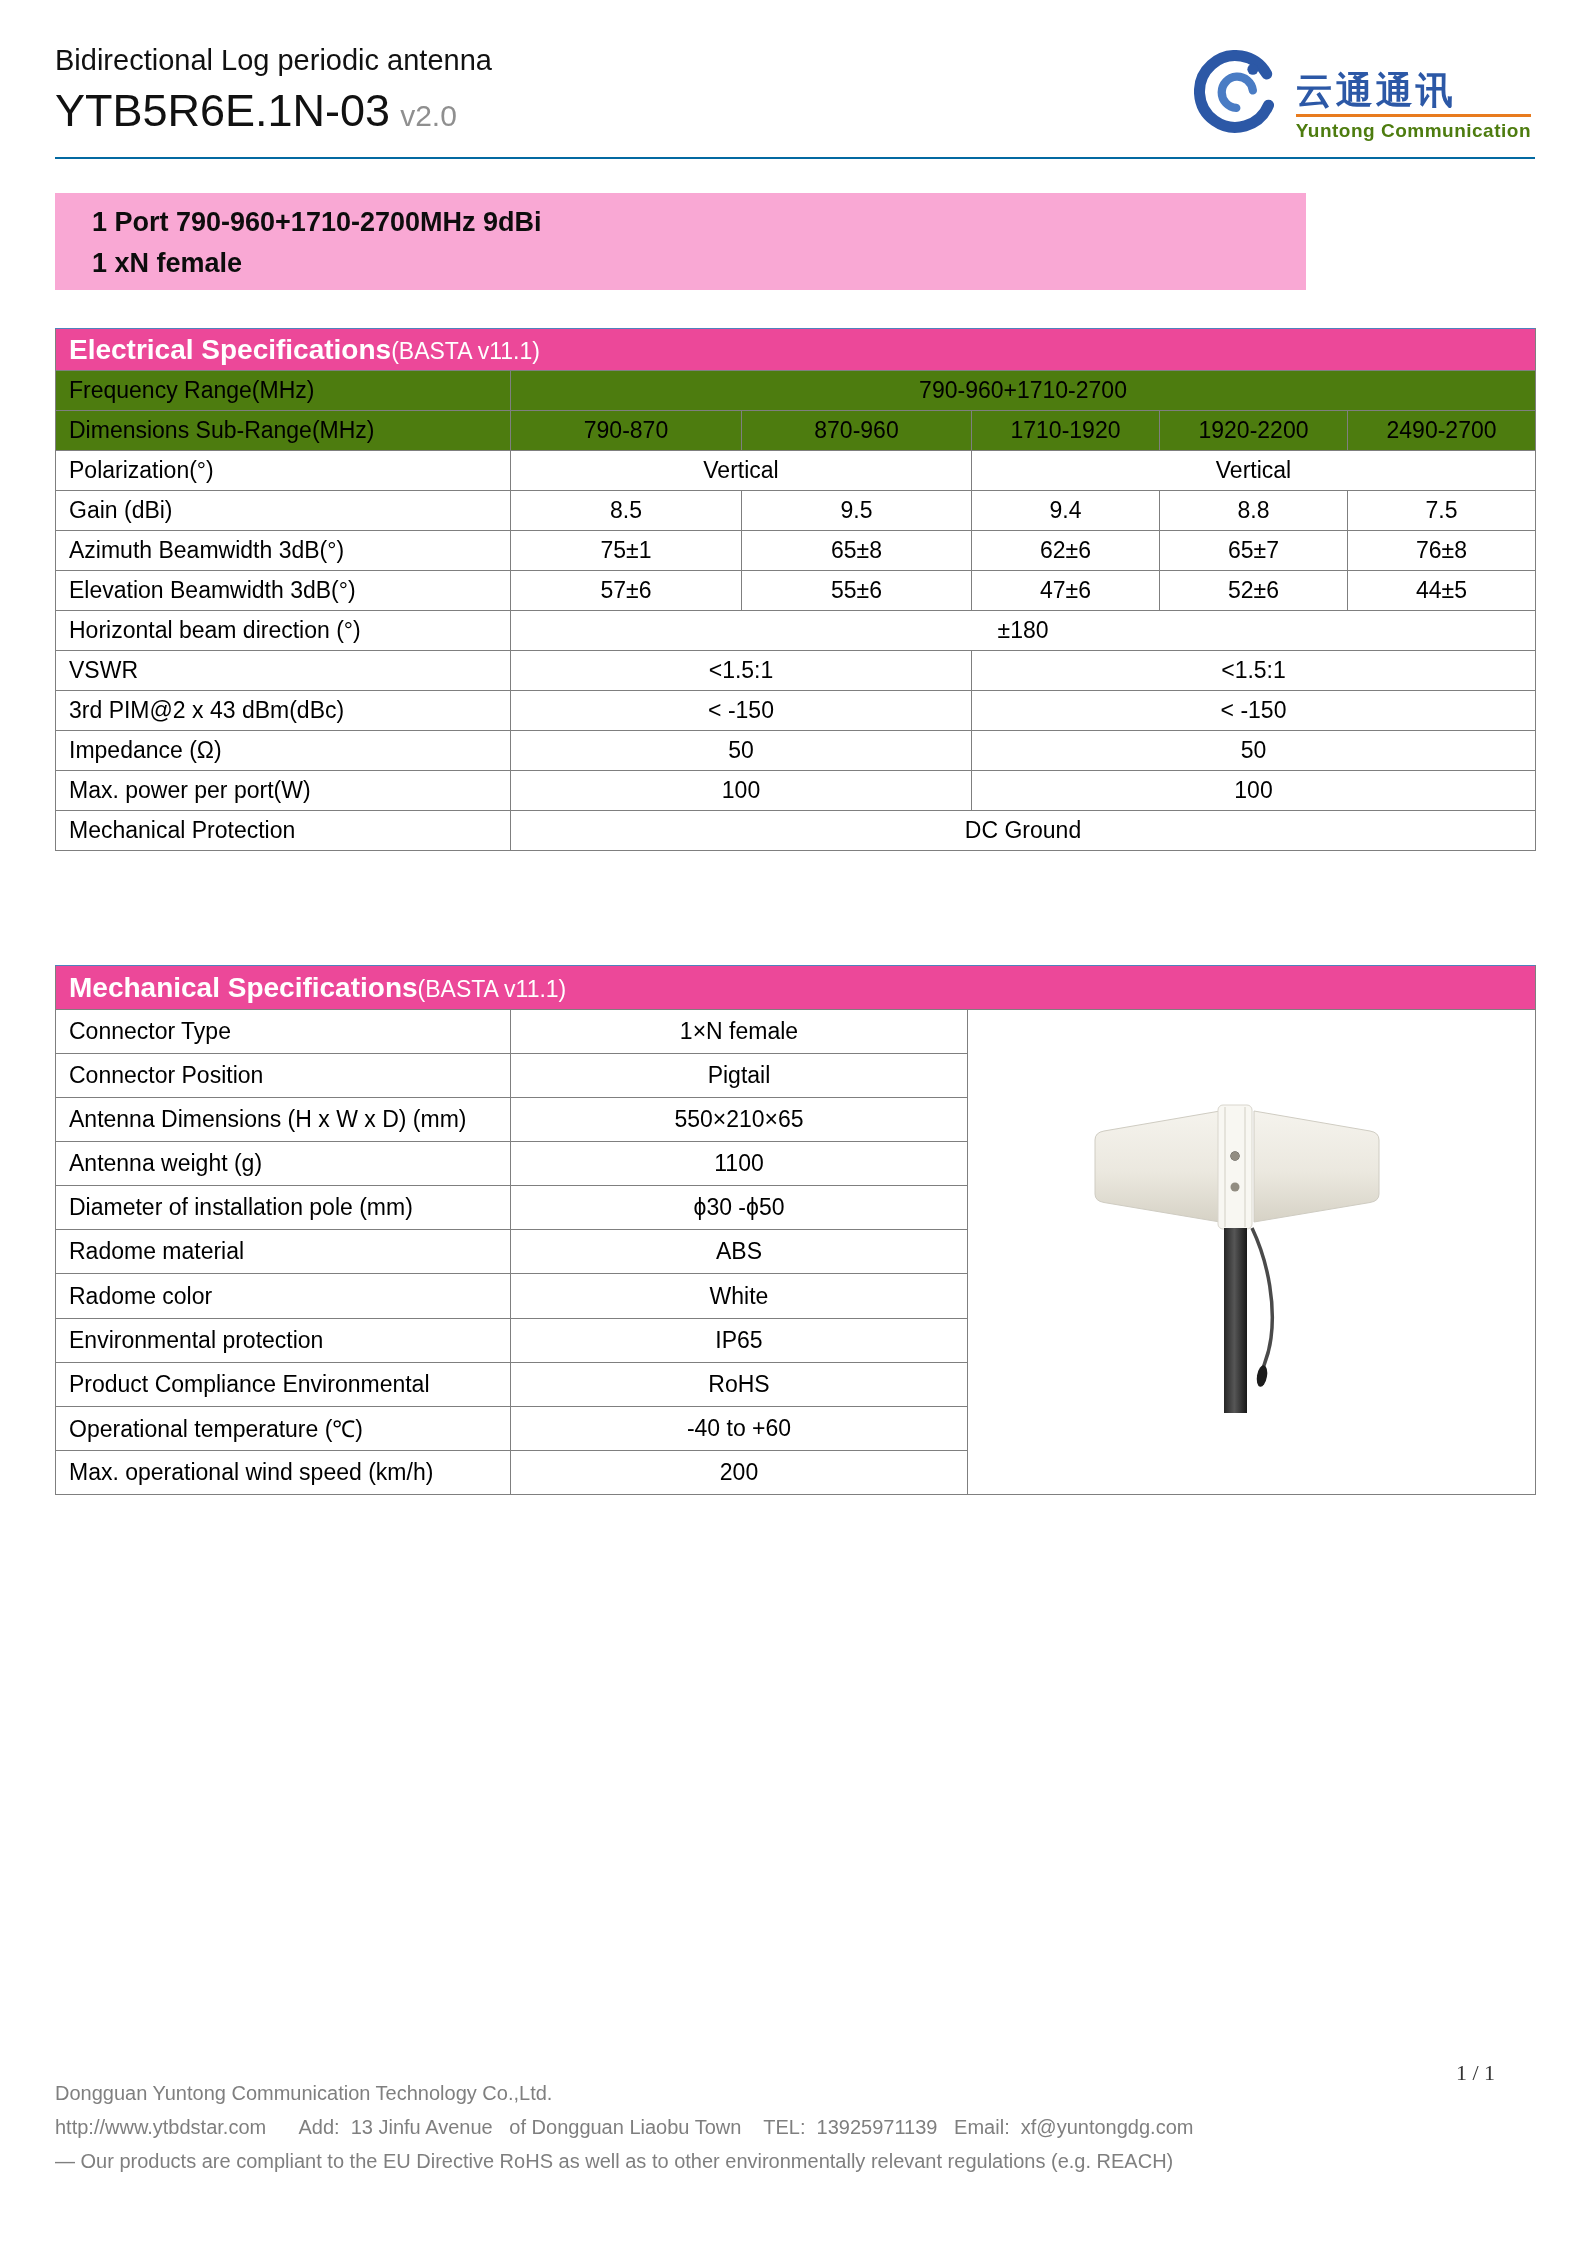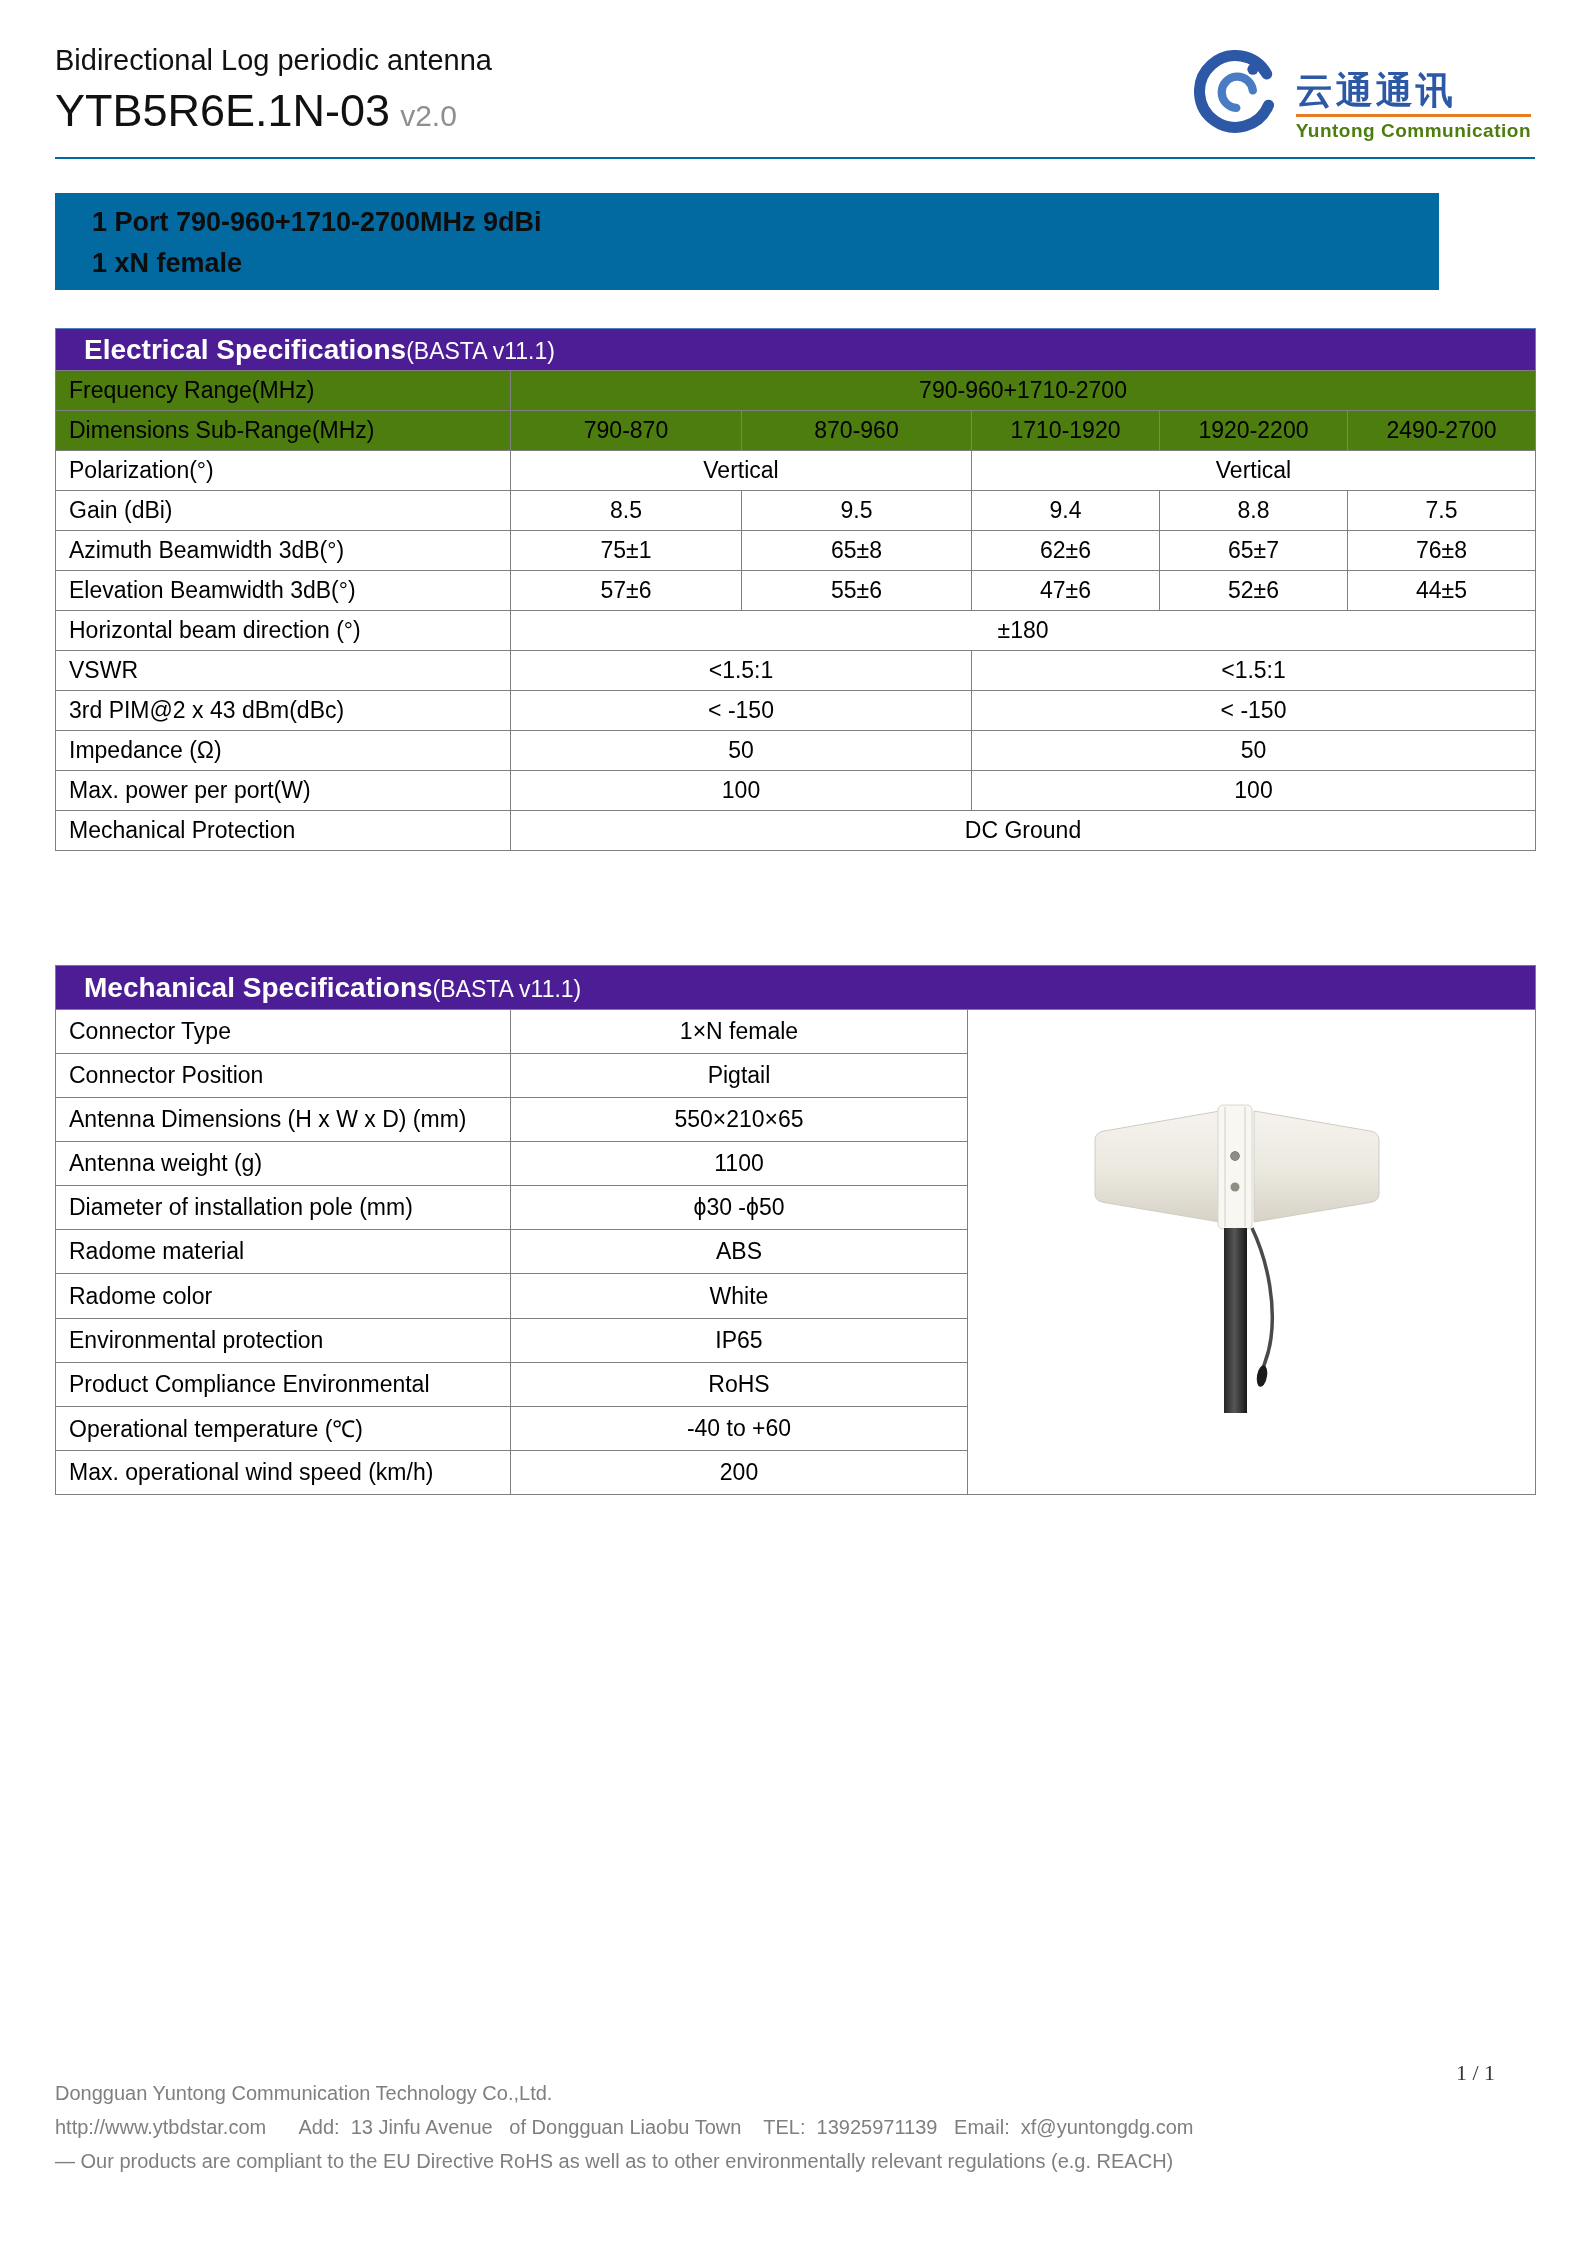--- a/index.html
+++ b/index.html
@@ -14,27 +14,27 @@
   .title2 { font-size:45px; color:#111; margin-top:8px; }
   .version { font-size:30px; color:#8f8f8f; margin-left:10px; }
 
   .logo { position:absolute; right:4px; top:6px; display:flex; align-items:flex-end; }
   .logo-text { margin-left:10px; }
   .logo-cn { font-size:37px; font-weight:bold; color:#2c58a6; letter-spacing:3px; line-height:38px; }
   .logo-rule { height:3px; background:#e87b1e; margin:4px 0 3px 0; width:100%; }
   .logo-en { font-size:19px; font-weight:bold; color:#4d7c0f; letter-spacing:0.5px; }
 
   
-  .banner { position:absolute; left:55px; top:193px; width:1384px; height:97px; background:#0369a1; box-sizing:border-box; padding:9px 0 0 37px; }
+  .banner { position:absolute; left:55px; top:193px; width:1251px; height:97px; background:#f9a8d4; box-sizing:border-box; padding:9px 0 0 37px; }
   .banner div { font-size:27px; font-weight:bold; color:#0d0d0d; line-height:41px; }
 
   
   table.spec { position:absolute; left:55px; border-collapse:collapse; table-layout:fixed; width:1480px; }
   .spec th, .spec td { border:1px solid #7f7f7f; box-sizing:border-box; }
-  th.band { background:#4c1d95; color:#fff; text-align:left; font-size:28px; font-weight:bold; height:42px; padding-left:28px; border-color:#4f81bd #7f7f7f #7f7f7f #7f7f7f; }
+  th.band { background:#ec4899; color:#fff; text-align:left; font-size:28px; font-weight:bold; height:42px; padding-left:13px; border-color:#4f81bd #7f7f7f #7f7f7f #7f7f7f; }
   th.band .sub { font-weight:normal; font-size:23px; }
   .spec td { font-size:23px; color:#000; background:#fff; }
   td.lbl { text-align:left; padding-left:13px; }
   td.val { text-align:center; }
   .elec { top:328px; }
   .elec tr { height:40px; }
   .elec tr.alt td { background:#4d7c0f; }
   .mech { top:965px; }
   .mech tr { height:44px; }
   td.imgcell { background:#fff; text-align:center; vertical-align:middle; padding:0; }

